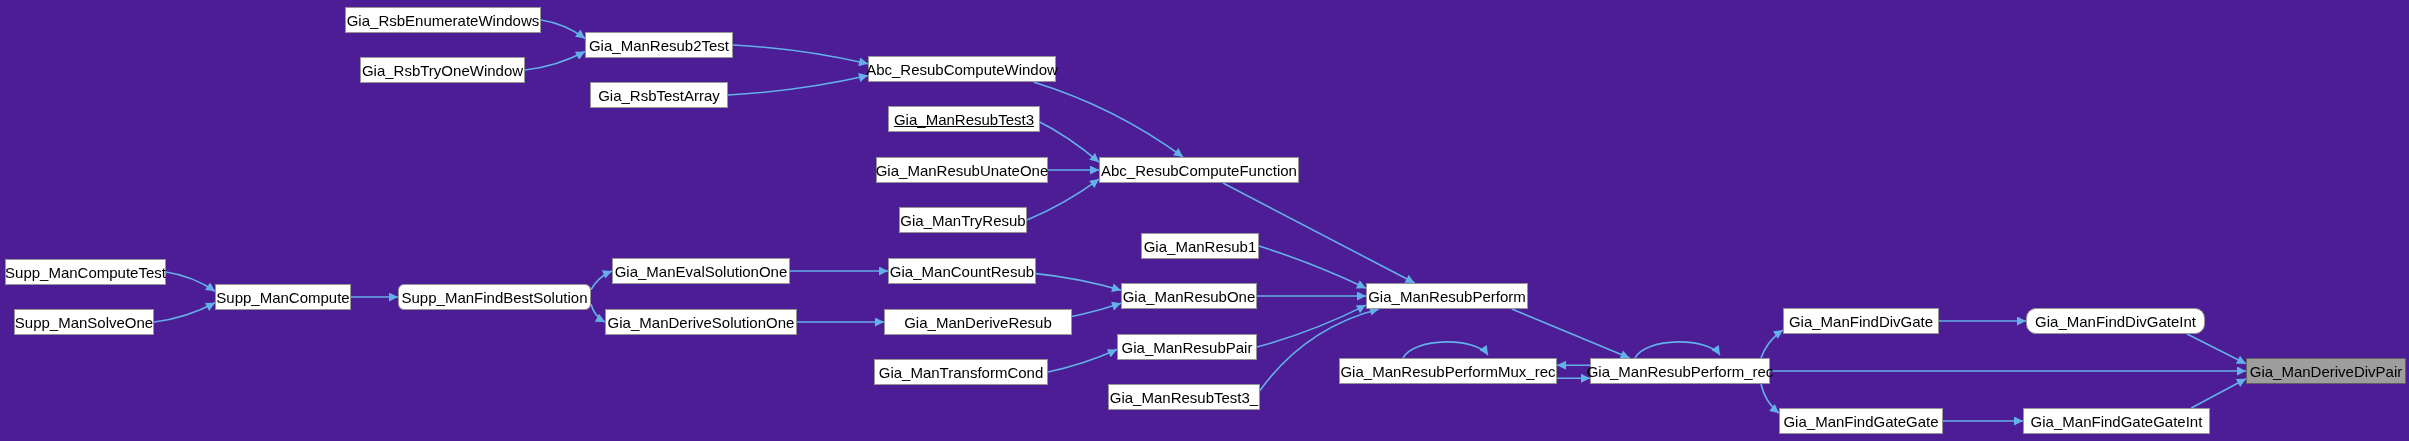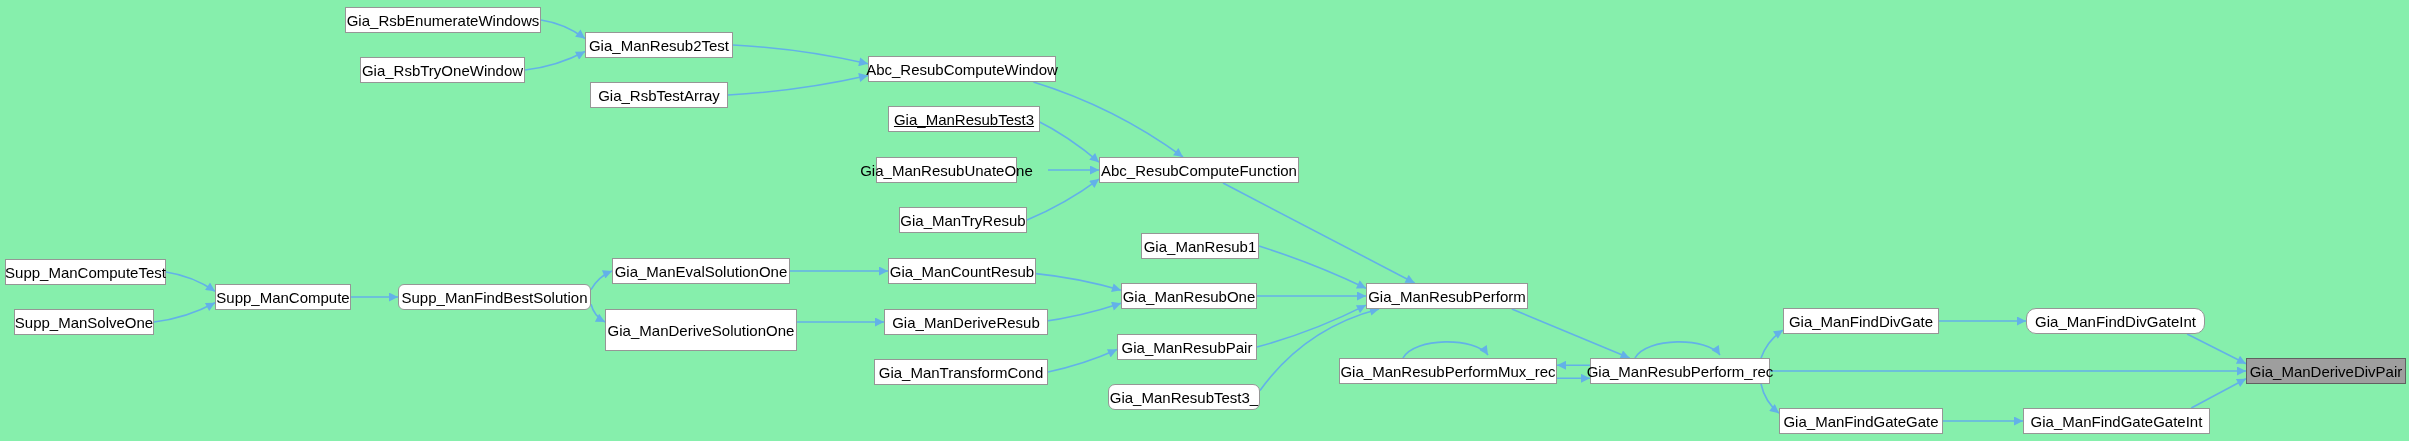--- a/index.html
+++ b/index.html
@@ -8,21 +8,21 @@
     background: #000000;
     width: 2409px;
     height: 441px;
     overflow: hidden;
     font-family: "Liberation Sans", sans-serif;
   }
   .canvas {
     position: relative;
     width: 2409px;
     height: 441px;
-    background: #86efac;
+    background: #4c1d95;
   }
   svg.edge-layer {
     position: absolute;
     left: 0; top: 0;
     width: 2409px;
     height: 441px;
     display: block;
   }
   .edge {
     fill: none;
@@ -103,38 +103,38 @@
         <path d="M 1048 372 Q 1083.7350974557535 364.60454126995506 1117 349.6" class="edge" marker-end="url(#arrow)"></path>
       </g>
   </svg>
   <div class="node-layer">
       <div class="node" style="left: 345px; top: 7px; width: 196px; height: 26px;">Gia_RsbEnumerateWindows</div>
       <div class="node" style="left: 360px; top: 57px; width: 165px; height: 26px;">Gia_RsbTryOneWindow</div>
       <div class="node" style="left: 585px; top: 32px; width: 148px; height: 26px;">Gia_ManResub2Test</div>
       <div class="node" style="left: 590px; top: 82px; width: 138px; height: 26px;">Gia_RsbTestArray</div>
       <div class="node" style="left: 868px; top: 56px; width: 188px; height: 26px;">Abc_ResubComputeWindow</div>
       <div class="node" style="left: 888px; top: 106px; width: 152px; height: 26px; text-decoration: underline;">Gia_ManResubTest3</div>
-      <div class="node" style="left: 876px; top: 157px; width: 141px; height: 26px;">Gia_ManResubUnateOne</div>
+      <div class="node" style="left: 876px; top: 157px; width: 172px; height: 26px;">Gia_ManResubUnateOne</div>
       <div class="node" style="left: 899px; top: 207px; width: 128px; height: 26px;">Gia_ManTryResub</div>
       <div class="node" style="left: 1099px; top: 157px; width: 200px; height: 26px;">Abc_ResubComputeFunction</div>
       <div class="node" style="left: 1141px; top: 233px; width: 118px; height: 26px;">Gia_ManResub1</div>
       <div class="node" style="left: 1121px; top: 283px; width: 136px; height: 26px;">Gia_ManResubOne</div>
       <div class="node" style="left: 1117px; top: 334px; width: 140px; height: 26px;">Gia_ManResubPair</div>
-      <div class="node" style="left: 1108px; top: 384px; width: 152px; height: 26px; border-radius: 7px;">Gia_ManResubTest3_</div>
+      <div class="node" style="left: 1108px; top: 384px; width: 152px; height: 26px;">Gia_ManResubTest3_</div>
       <div class="node" style="left: 1366px; top: 283px; width: 162px; height: 26px;">Gia_ManResubPerform</div>
       <div class="node" style="left: 1339px; top: 358px; width: 218px; height: 26px;">Gia_ManResubPerformMux_rec</div>
       <div class="node" style="left: 1590px; top: 358px; width: 180px; height: 26px;">Gia_ManResubPerform_rec</div>
       <div class="node" style="left: 1783px; top: 308px; width: 156px; height: 26px;">Gia_ManFindDivGate</div>
       <div class="node" style="left: 2026px; top: 308px; width: 179px; height: 26px; border-radius: 10px;">Gia_ManFindDivGateInt</div>
       <div class="node" style="left: 1779px; top: 408px; width: 164px; height: 26px;">Gia_ManFindGateGate</div>
       <div class="node" style="left: 2023px; top: 408px; width: 187px; height: 26px;">Gia_ManFindGateGateInt</div>
       <div class="node highlight" style="left: 2246px; top: 358px; width: 160px; height: 26px;">Gia_ManDeriveDivPair</div>
       <div class="node" style="left: 5px; top: 259px; width: 161px; height: 26px;">Supp_ManComputeTest</div>
       <div class="node" style="left: 14px; top: 309px; width: 140px; height: 26px;">Supp_ManSolveOne</div>
       <div class="node" style="left: 215px; top: 284px; width: 136px; height: 26px;">Supp_ManCompute</div>
       <div class="node" style="left: 398px; top: 284px; width: 193px; height: 26px; border-radius: 6px;">Supp_ManFindBestSolution</div>
       <div class="node" style="left: 612px; top: 258px; width: 178px; height: 26px; text-align: right;">Gia_ManEvalSolutionOne</div>
-      <div class="node" style="left: 605px; top: 309px; width: 192px; height: 42px;">Gia_ManDeriveSolutionOne</div>
+      <div class="node" style="left: 605px; top: 309px; width: 192px; height: 26px;">Gia_ManDeriveSolutionOne</div>
       <div class="node" style="left: 888px; top: 258px; width: 148px; height: 26px;">Gia_ManCountResub</div>
-      <div class="node" style="left: 884px; top: 309px; width: 164px; height: 26px;">Gia_ManDeriveResub</div>
+      <div class="node" style="left: 884px; top: 309px; width: 188px; height: 26px;">Gia_ManDeriveResub</div>
       <div class="node" style="left: 874px; top: 359px; width: 174px; height: 26px;">Gia_ManTransformCond</div>
     </div>
 </div>
 
 </body></html>

